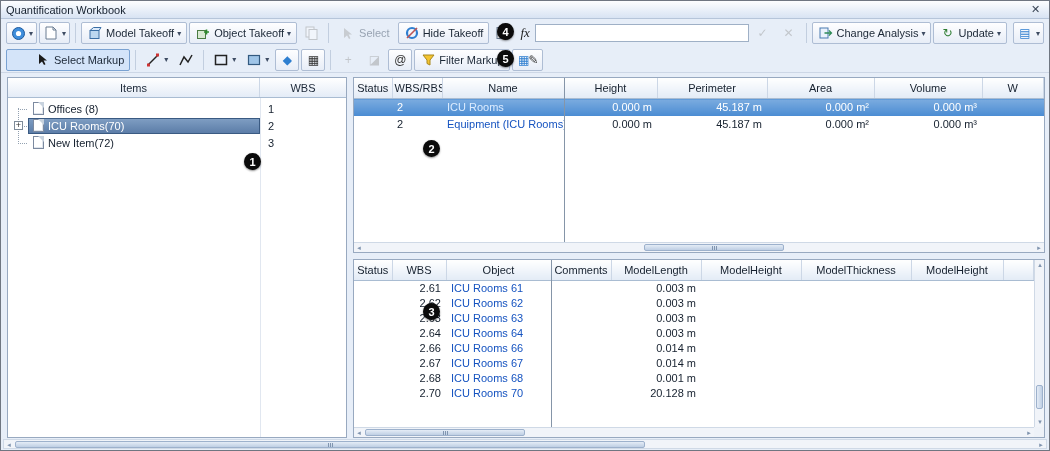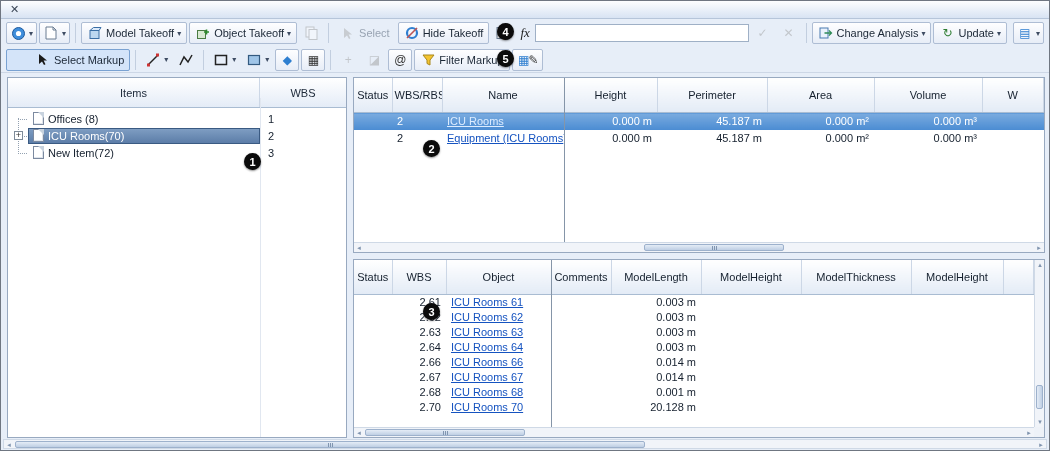--- a/index.html
+++ b/index.html
@@ -28,48 +28,48 @@
   .glyph-dark{color:#333;}
   .glyph-green{color:#2e7d32;}
   .fx{font-family:"Liberation Serif","DejaVu Serif",serif;font-style:italic;font-size:13px;padding:0 3px;color:#222;flex:0 0 auto;}
   .formula{flex:1 1 auto;min-width:120px;height:18px;border:1px solid #9fb0c6;background:#fff;font:inherit;padding:0 3px;}
   
   .panel{position:absolute;background:#fff;border:1px solid #98a9c0;}
   .left-panel{left:6px;top:76px;width:340px;height:361px;}
   .top-panel{left:352px;top:76px;width:692px;height:176px;}
   .bottom-panel{left:352px;top:258px;width:692px;height:179px;}
   
-  .lp-header{display:flex;height:30px;border-bottom:1px solid #a9bcd2;}
+  .lp-header{display:flex;height:20px;border-bottom:1px solid #a9bcd2;}
   .hcell{background:linear-gradient(#ffffff,#e4ecf7);display:flex;align-items:center;justify-content:center;color:#202c3c;}
   .hc-items{width:252px;border-right:1px solid #ccd7e6;}
   .hc-wbs{flex:1;}
   .lp-divider{position:absolute;left:252px;top:20px;bottom:0;width:1px;background:#e1e7f0;}
   .tree{position:relative;padding-top:2px;}
   .tree::before{content:"";position:absolute;left:10px;top:10px;height:34px;border-left:1px dotted #93a1b1;}
   .tree-row{display:flex;height:17px;align-items:center;}
   .tlz{flex:0 0 252px;display:flex;position:relative;padding-left:20px;min-width:0;}
   .tlz::before{content:"";position:absolute;left:10px;top:50%;width:9px;border-top:1px dotted #93a1b1;}
   .expander{position:absolute;left:6px;top:50%;margin-top:-5px;width:9px;height:9px;border:1px solid #7e8b99;background:#fff;font-size:9px;line-height:7px;text-align:center;color:#333;z-index:2;}
   .tibox{flex:1;min-width:0;height:16px;display:flex;align-items:center;gap:4px;padding:0 4px;border:1px solid transparent;overflow:hidden;}
   .tibox.sel{background:linear-gradient(#7e9dc2,var(--tree-sel));border-color:#3a5a82;color:#fff;}
   .page-ic{width:11px;height:13px;background:#fff;border:1px solid #7c8aa0;position:relative;flex:0 0 auto;box-shadow:inset -1px -1px 0 #dfe5ec;}
   .page-ic::after{content:"";position:absolute;right:-1px;top:-1px;border:3px solid;border-color:#c7d2de #c7d2de transparent transparent;}
   .tlabel{overflow:hidden;white-space:nowrap;text-overflow:ellipsis;}
   .twbs{flex:1;padding-left:8px;}
   
   .gridwrap{position:absolute;left:0;top:0;right:0;bottom:10px;overflow:hidden;}
   .bottom-panel .gridwrap{right:10px;}
   table.grid{border-collapse:collapse;width:100%;table-layout:fixed;}
-  .grid th{height:16px;font-weight:normal;background:linear-gradient(#ffffff,#e3ebf6);border-right:1px solid #ccd7e6;border-bottom:1px solid #a9bcd2;padding:11px 2px;overflow:hidden;white-space:nowrap;font-size:11px;}
+  .grid th{height:16px;font-weight:normal;background:linear-gradient(#ffffff,#e3ebf6);border-right:1px solid #ccd7e6;border-bottom:1px solid #a9bcd2;padding:4px 2px;overflow:hidden;white-space:nowrap;font-size:11px;}
   .grid td{height:17px;padding:0 5px;overflow:hidden;white-space:nowrap;font-size:11px;}
   .object-grid td{height:15px;}
   .grid td.num{text-align:right;}
   .grid tr.sel td{background:linear-gradient(#7aabdf,var(--sel-row));color:#fff;}
   .grid tr.sel .cell-link{color:#dcecff;}
-  a.cell-link{color:var(--link);text-decoration:underline;cursor:pointer;}
+  a.cell-link{color:var(--link);cursor:pointer;}
   .freeze-line{position:absolute;top:0;bottom:10px;width:1px;background:#8595a8;z-index:3;}
   .fl-top{left:210px;}
   .fl-bottom{left:197px;}
   
   .hscroll{position:absolute;height:10px;background:#f1f4f9;border-top:1px solid #cfd9e6;}
   .vscroll{position:absolute;width:10px;background:#f1f4f9;border-left:1px solid #cfd9e6;}
   .hthumb{position:absolute;top:1px;height:7px;background:linear-gradient(#e4ecf6,#bfcfe4);border:1px solid #9db1cc;border-radius:2px;display:flex;align-items:center;justify-content:center;gap:1px;}
   .vthumb{position:absolute;left:1px;width:7px;background:linear-gradient(90deg,#e4ecf6,#bfcfe4);border:1px solid #9db1cc;border-radius:2px;}
   .grip{display:block;width:1px;height:4px;background:#8095b0;}
   .sarrow{position:absolute;color:#7f93ae;font-size:7px;width:10px;height:10px;line-height:10px;text-align:center;}
@@ -85,20 +85,21 @@
   
   .ann{position:absolute;width:17px;height:17px;border-radius:50%;background:var(--ann);color:#fff;display:flex;align-items:center;justify-content:center;font-weight:bold;font-size:11px;box-shadow:0 1px 2px rgba(0,0,0,.45);z-index:50;}
   .ann1{left:243px;top:152px;} .ann2{left:422px;top:139px;} .ann3{left:422px;top:302px;} .ann4{left:496px;top:22px;} .ann5{left:496px;top:49px;}
 </style>
 </head>
 <body>
 
 <div class="window" style="--sel-row: #4a8bd2; --tree-sel: #5c7da8; --link: #1553c0; --ann: #0b0b0b;">
 
   <div class="titlebar">
+    <span class="title">Quantification Workbook</span>
     <span class="close-btn">✕</span>
   </div>
 
   <div class="toolbar tb1">
     <div class="tb-btn icon-only">
       <span class="ic">
           <svg width="15" height="15">
             <circle cx="7.5" cy="7.5" r="6" fill="#3f8edb" stroke="#1d5a9e"></circle>
             <circle cx="7.5" cy="7.5" r="2.6" fill="#fff"></circle>
           </svg>

